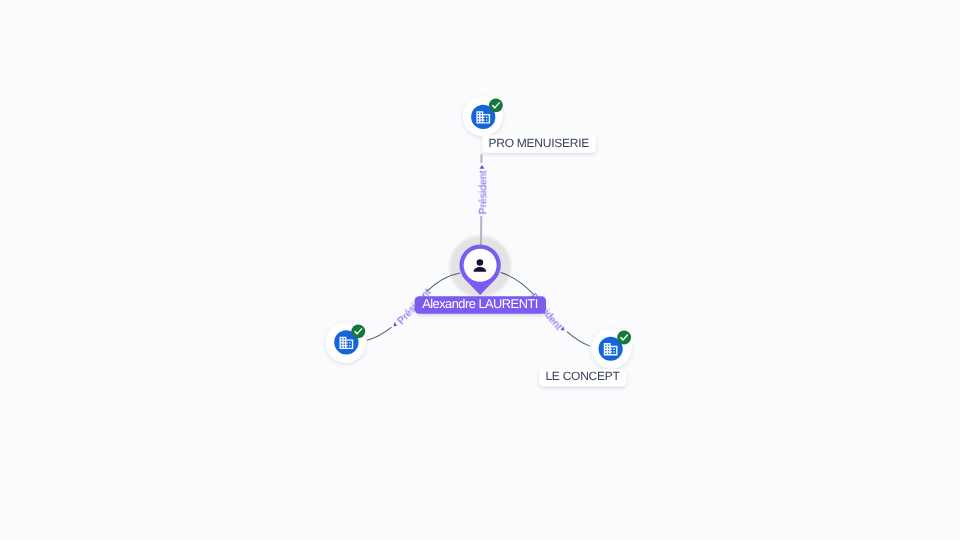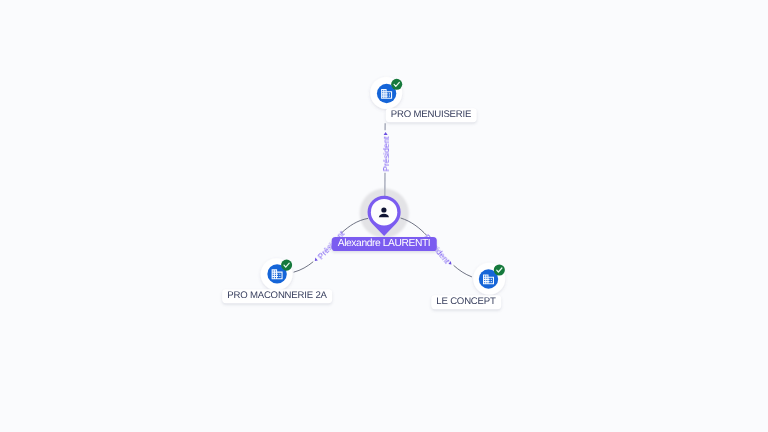--- a/index.html
+++ b/index.html
@@ -91,16 +91,15 @@
     <path d="M496.7,270.1 L498.4,272.0 L501.9,268.0" stroke="#e9fbef" stroke-width="1.2" fill="none" stroke-linecap="round" stroke-linejoin="round"></path>
   </g>
 </svg>
 
 <div class="lbl edgelabel" style="left:386.4px;top:153.5px;transform:translate(-50%,-50%) rotate(-90deg);">Président</div>
 <div class="lbl edgelabel" style="left:330.8px;top:244.8px;transform:translate(-50%,-50%) rotate(-47.7deg);">Président</div>
 <div class="lbl edgelabel" style="left:437.0px;top:248.8px;transform:translate(-50%,-50%) rotate(50.1deg);">Président</div>
 
 <div class="lbl nodelabel" style="left:386.8px;top:115.2px;margin-left:44px;">PRO MENUISERIE</div>
 <div class="lbl centerlabel" style="left:384.4px;top:243.7px;">Alexandre LAURENTI</div>
-<div class="lbl nodelabel" style="left:276.5px;top:296.2px;">PRO MACONNERIE 2A</div>
 <div class="lbl nodelabel" style="left:466px;top:302.0px;">LE CONCEPT</div>
 
 </div>
 
 </body></html>

